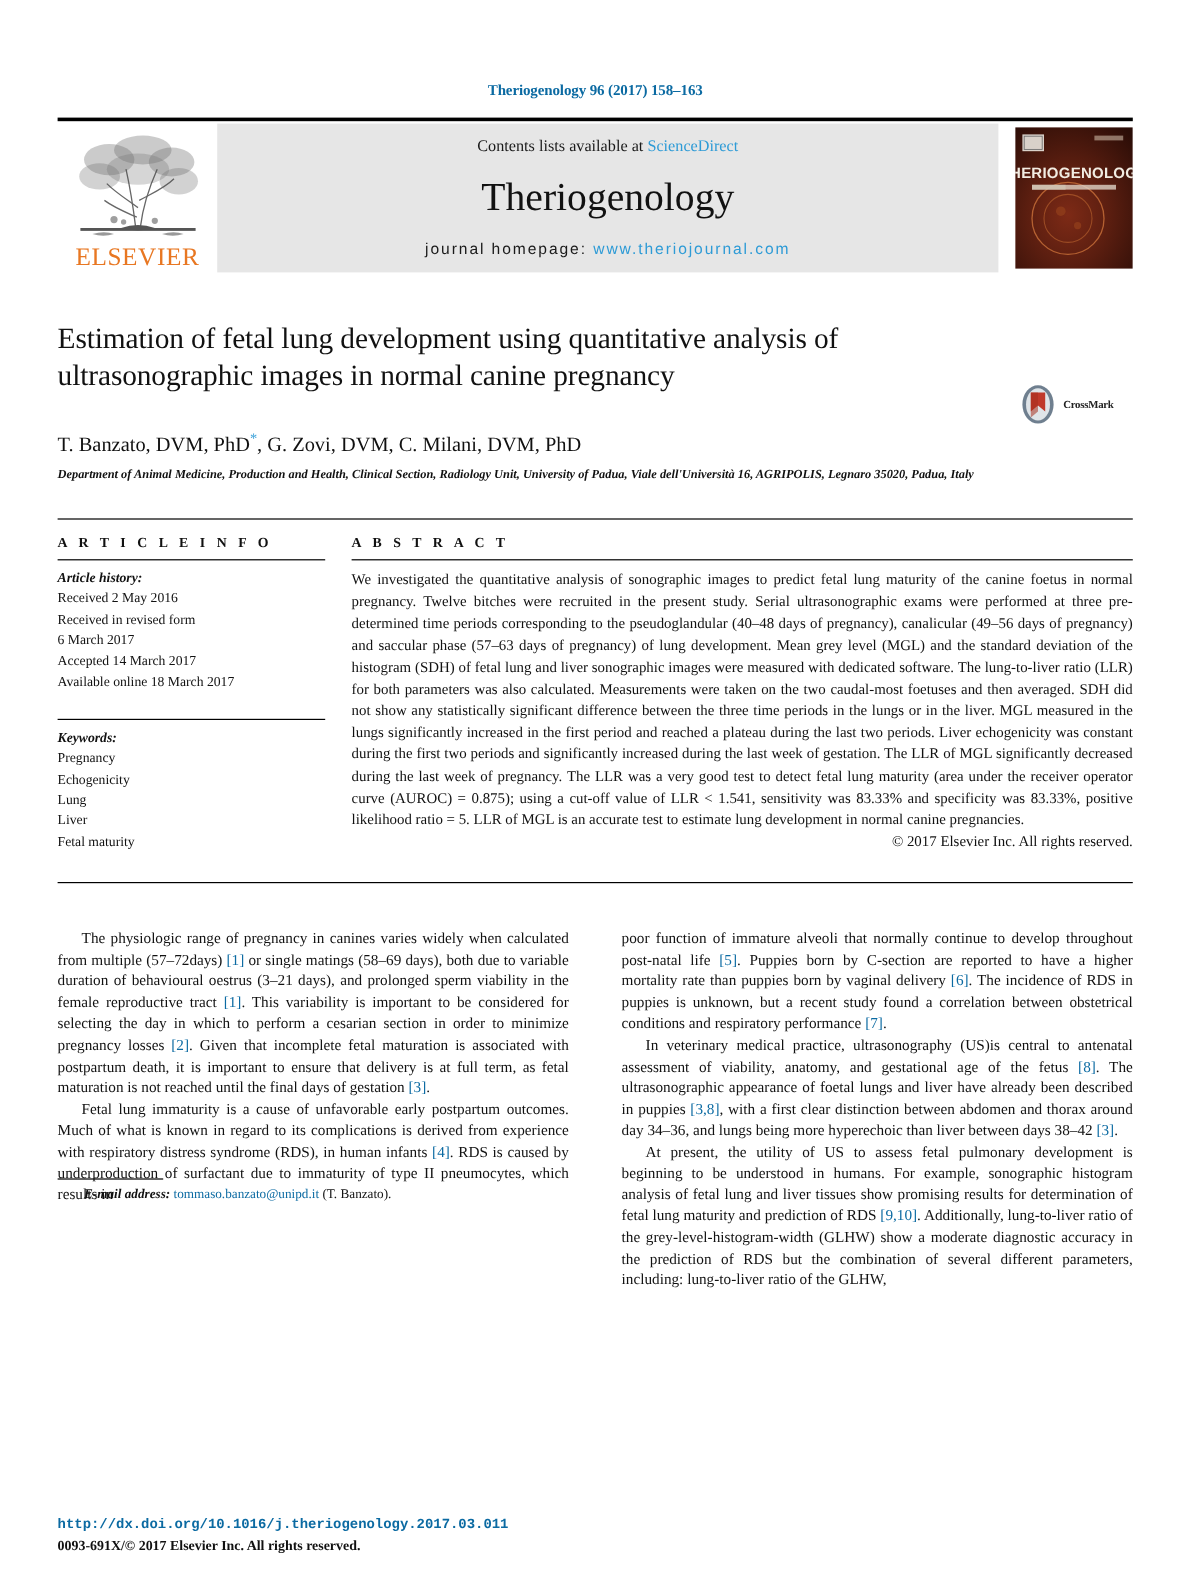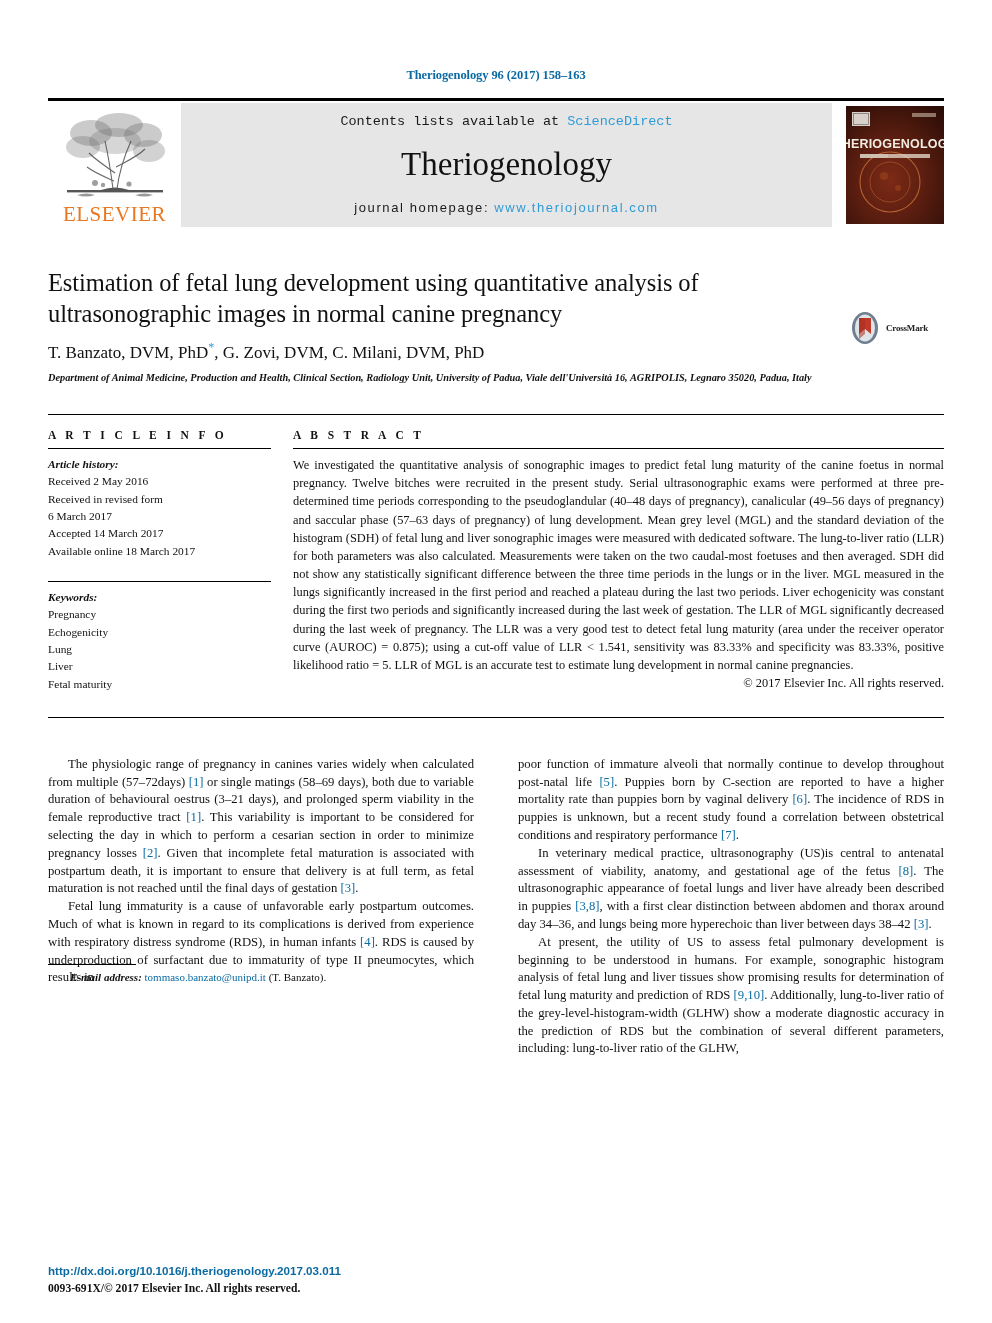--- a/index.html
+++ b/index.html
@@ -68,21 +68,21 @@
     flex: 1 1 auto;
     background: #e6e6e6;
     display: flex;
     flex-direction: column;
     align-items: center;
     justify-content: space-between;
     padding: 11px 0 12px 0;
     box-sizing: border-box;
   }
   .contents-line {
-    font-family: Liberation Mono, monospace;
+    font-family: Liberation Serif, serif;
     font-size: 13.5px;
     color: #1a1a1a;
   }
   .contents-line .sd {
     color: #2E9BD6;
   }
   .journal-title {
     font-family: "Liberation Serif", serif;
     font-size: 33px;
     color: #111;
@@ -117,21 +117,21 @@
     font-weight: normal;
     font-size: 24.5px;
     line-height: 1.28;
     margin: 0;
     color: #111;
     letter-spacing: -0.1px;
   }
   .authors {
     font-family: "Liberation Serif", serif;
     font-size: 17px;
-    margin-top: 10px;
+    margin-top: 28px;
     color: #111;
   }
   .authors sup.star { color: #2E9BD6; font-size: 12px; }
   .affiliation {
     font-family: "Liberation Serif", serif;
     font-style: italic;
     font-weight: bold;
     font-size: 10.3px;
     line-height: 1.42;
     margin-top: 9px;
@@ -245,21 +245,21 @@
   }
   .footnote-line .star { font-size: 10px; }
   .footnote-em { font-style: italic; font-weight: bold; }
 
   .page-footer {
     position: absolute;
     left: 48px;
     bottom: 26px;
   }
   .doi-line {
-    font-family: Liberation Sans, sans-serif;
+    font-family: Liberation Mono, monospace;
     font-weight: bold;
     font-size: 11.6px;
     color: #0b6aa2;
     line-height: 1.5;
   }
   .issn-line {
     font-family: "Liberation Serif", serif;
     font-weight: bold;
     font-size: 11.6px;
     color: #111;

